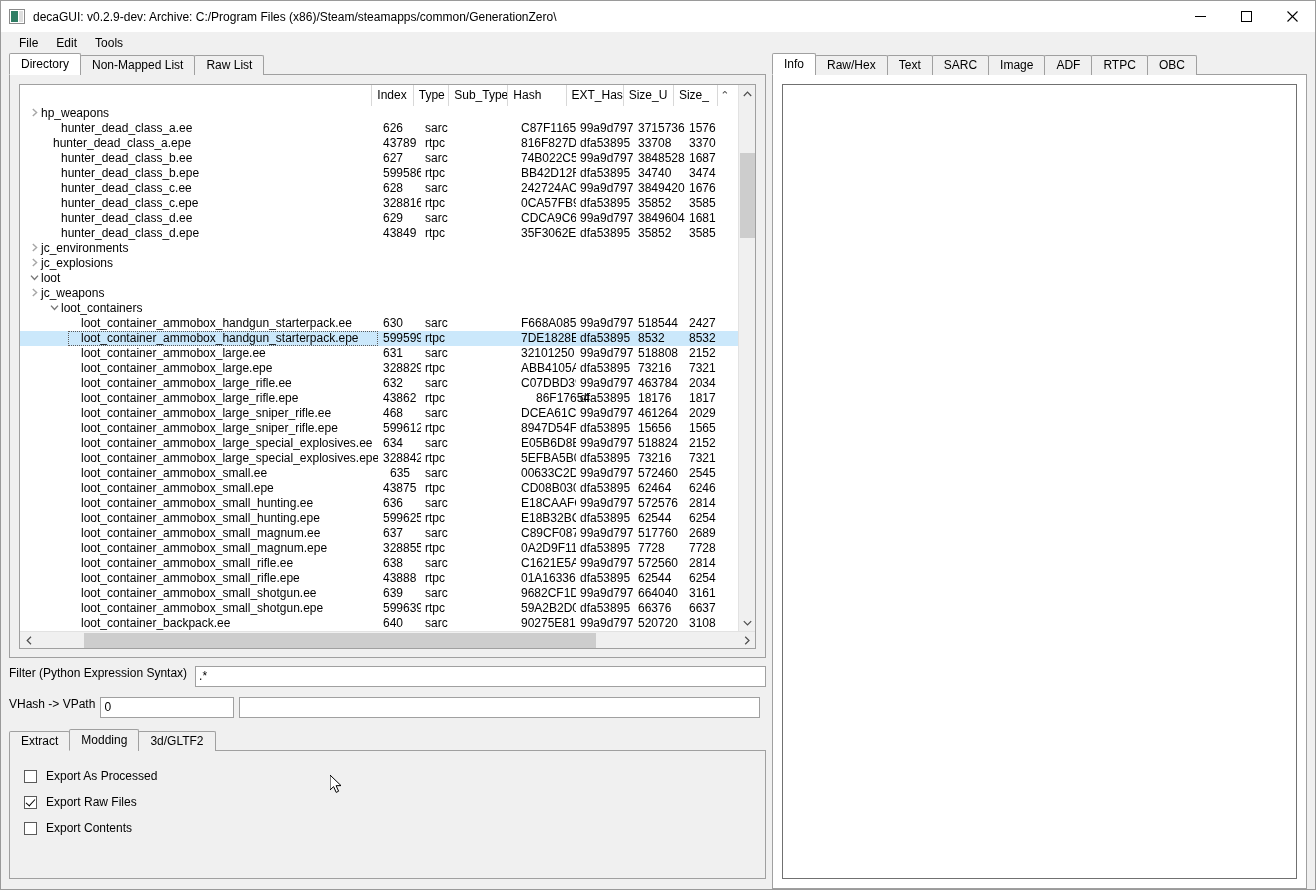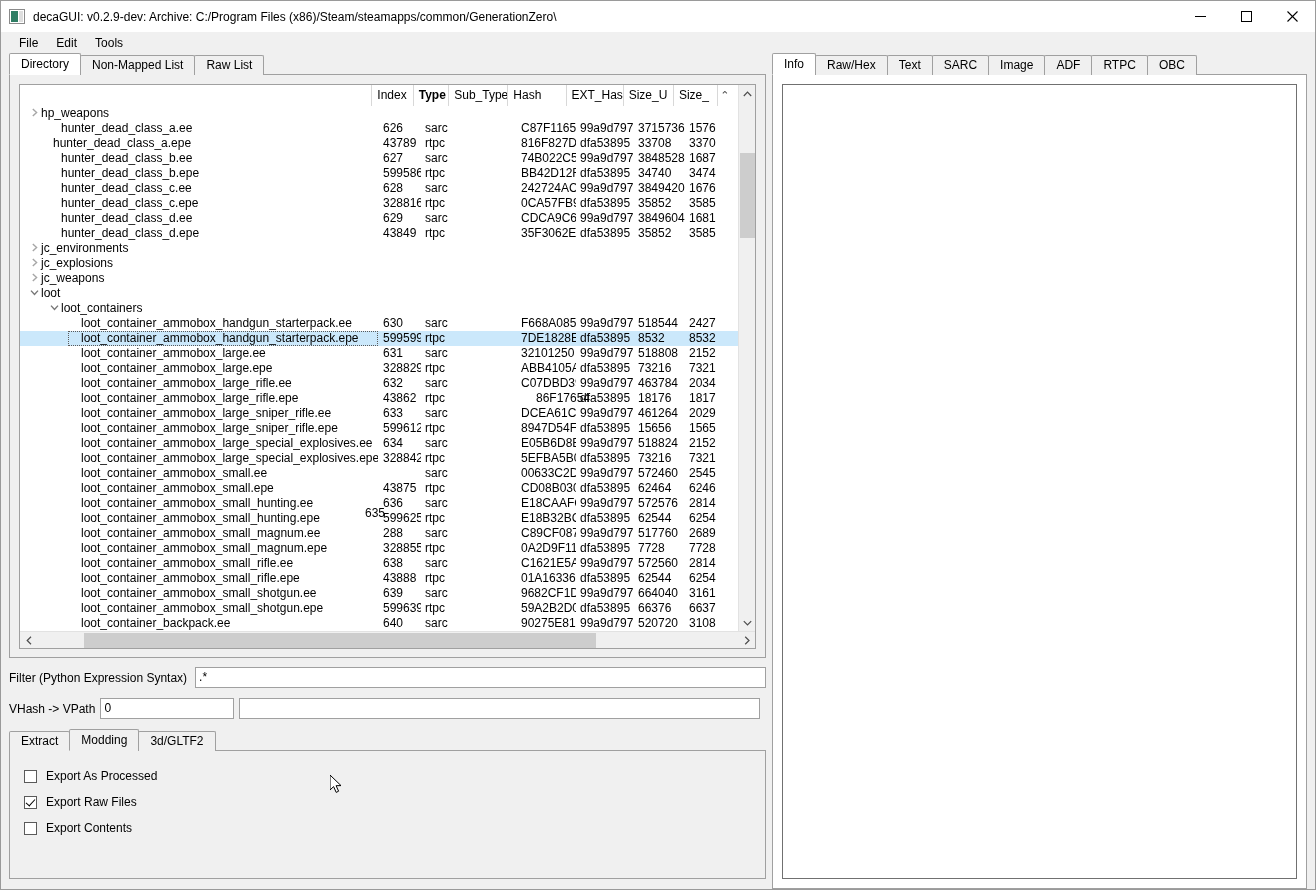--- a/index.html
+++ b/index.html
@@ -120,21 +120,21 @@
   .vthumb { position:absolute; left:1px; width:15px; background:#cdcdcd; }
   
   .hscroll {
     height:17px; flex:0 0 auto; background:#f0f0f0;
     border-top:1px solid #e2e2e2; position:relative; display:flex; align-items:center;
   }
   .hbtn { width:17px; height:17px; display:flex; align-items:center; justify-content:center; color:#606060; font-size:11px; }
   .hthumb { position:absolute; top:1px; height:15px; background:#cdcdcd; }
 
   
-  .filter-row { display:flex; align-items:center; height:23px; margin-top:8px; }
+  .filter-row { display:flex; height:23px; margin-top:8px; }
   .filter-label { font-size:12px; color:#000; white-space:nowrap; }
   .txtinput {
     height:21px; border:1px solid #a0a0a0; background:#ffffff;
     font-size:12px; color:#000; line-height:19px; padding:0 3px; overflow:hidden; white-space:nowrap;
   }
 
   
   #mod-page { height:129px; padding:12px 10px 10px 14px; background:#f0f0f0; }
   .chk-row { display:flex; align-items:center; height:26px; }
   .checkbox {
@@ -208,21 +208,21 @@
         <div class="tab">Raw List</div>
       </div>
 
       <div class="tabpage" id="dir-page">
         <div class="treewidget">
           <div class="tree-main">
             <div class="tree-rows-wrap">
               <div class="tree-header" id="tree-header">
                   <div class="hcell namecol" style="width: 358px;"></div>
                   <div class="hcell" style="width: 42px;">Index</div>
-                  <div class="hcell" style="width: 36px; font-weight: bold;">Type</div>
+                  <div class="hcell" style="width: 36px;">Type</div>
                   <div class="hcell" style="width: 60px;">Sub_Type</div>
                   <div class="hcell" style="width: 59px;">Hash</div>
                   <div class="hcell" style="width: 58px;">EXT_Hash</div>
                   <div class="hcell" style="width: 51px;">Size_U</div>
                   <div class="hcell" style="width: 45px;">Size_</div>
                   <div class="hcell" style="width: 20px; border-right: none; padding-left: 2px; color: rgb(77, 77, 77); font-size: 11px;">⌃</div>
                 </div>
               <div id="tree-rows">
                   <div class="row">
                     <div class="cell cell-name" style="left: 8px; width: 350px;"><span class="chev"><svg width="9" height="9" viewBox="0 0 9 9">
@@ -306,27 +306,27 @@
                           <polyline points="2.8,1 6.6,4.5 2.8,8" fill="none" stroke="#a6a6a6" stroke-width="1.4"></polyline>
                         </svg></span><span class="nm">jc_environments</span></div>
                   </div>
                   <div class="row">
                     <div class="cell cell-name" style="left: 8px; width: 350px;"><span class="chev"><svg width="9" height="9" viewBox="0 0 9 9">
                           <polyline points="2.8,1 6.6,4.5 2.8,8" fill="none" stroke="#a6a6a6" stroke-width="1.4"></polyline>
                         </svg></span><span class="nm">jc_explosions</span></div>
                   </div>
                   <div class="row">
                     <div class="cell cell-name" style="left: 8px; width: 350px;"><span class="chev"><svg width="9" height="9" viewBox="0 0 9 9">
+                          <polyline points="1,2.6 4.5,6.4 8,2.6" fill="none" stroke="#767676" stroke-width="1.4"></polyline>
+                        </svg></span><span class="nm">loot</span></div>
+                  </div>
+                  <div class="row">
+                    <div class="cell cell-name" style="left: 8px; width: 350px;"><span class="chev"><svg width="9" height="9" viewBox="0 0 9 9">
                           <polyline points="2.8,1 6.6,4.5 2.8,8" fill="none" stroke="#a6a6a6" stroke-width="1.4"></polyline>
                         </svg></span><span class="nm">jc_weapons</span></div>
-                  </div>
-                  <div class="row">
-                    <div class="cell cell-name" style="left: 8px; width: 350px;"><span class="chev"><svg width="9" height="9" viewBox="0 0 9 9">
-                          <polyline points="1,2.6 4.5,6.4 8,2.6" fill="none" stroke="#767676" stroke-width="1.4"></polyline>
-                        </svg></span><span class="nm">loot</span></div>
                   </div>
                   <div class="row">
                     <div class="cell cell-name" style="left: 28px; width: 330px;"><span class="chev"><svg width="9" height="9" viewBox="0 0 9 9">
                           <polyline points="1,2.6 4.5,6.4 8,2.6" fill="none" stroke="#767676" stroke-width="1.4"></polyline>
                         </svg></span><span class="nm">loot_containers</span></div>
                   </div>
                   <div class="row">
                     <div class="cell cell-name" style="left: 48px; width: 310px;"><span class="chev"></span><span class="nm">loot_container_ammobox_handgun_starterpack.ee</span></div>
                     <div class="cell" style="left: 363px; width: 38px;">630</div>
                     <div class="cell" style="left: 405px; width: 32px;">sarc</div>
@@ -375,21 +375,21 @@
                     <div class="cell cell-name" style="left: 48px; width: 310px;"><span class="chev"></span><span class="nm">loot_container_ammobox_large_rifle.epe</span></div>
                     <div class="cell" style="left: 363px; width: 38px;">43862</div>
                     <div class="cell" style="left: 405px; width: 32px;">rtpc</div>
                     <div class="cell" style="left: 516px; width: 55px;">86F17654</div>
                     <div class="cell" style="left: 560px; width: 54px;">dfa53895</div>
                     <div class="cell" style="left: 618px; width: 47px;">18176</div>
                     <div class="cell" style="left: 669px; width: 41px;">1817</div>
                   </div>
                   <div class="row">
                     <div class="cell cell-name" style="left: 48px; width: 310px;"><span class="chev"></span><span class="nm">loot_container_ammobox_large_sniper_rifle.ee</span></div>
-                    <div class="cell" style="left: 363px; width: 38px;">633</div>
+                    <div class="cell" style="left: 363px; width: 38px;">468</div>
                     <div class="cell" style="left: 405px; width: 32px;">sarc</div>
                     <div class="cell" style="left: 501px; width: 55px;">DCEA61C5</div>
                     <div class="cell" style="left: 560px; width: 54px;">99a9d797</div>
                     <div class="cell" style="left: 618px; width: 47px;">461264</div>
                     <div class="cell" style="left: 669px; width: 41px;">2029</div>
                   </div>
                   <div class="row">
                     <div class="cell cell-name" style="left: 48px; width: 310px;"><span class="chev"></span><span class="nm">loot_container_ammobox_large_sniper_rifle.epe</span></div>
                     <div class="cell" style="left: 363px; width: 38px;">599612</div>
                     <div class="cell" style="left: 405px; width: 32px;">rtpc</div>
@@ -411,21 +411,21 @@
                     <div class="cell cell-name" style="left: 48px; width: 310px;"><span class="chev"></span><span class="nm">loot_container_ammobox_large_special_explosives.epe</span></div>
                     <div class="cell" style="left: 363px; width: 38px;">328842</div>
                     <div class="cell" style="left: 405px; width: 32px;">rtpc</div>
                     <div class="cell" style="left: 501px; width: 55px;">5EFBA5B0</div>
                     <div class="cell" style="left: 560px; width: 54px;">dfa53895</div>
                     <div class="cell" style="left: 618px; width: 47px;">73216</div>
                     <div class="cell" style="left: 669px; width: 41px;">7321</div>
                   </div>
                   <div class="row">
                     <div class="cell cell-name" style="left: 48px; width: 310px;"><span class="chev"></span><span class="nm">loot_container_ammobox_small.ee</span></div>
-                    <div class="cell" style="left: 345px; width: 38px; margin-top: 40px;">635</div>
+                    <div class="cell" style="left: 370px; width: 38px;">635</div>
                     <div class="cell" style="left: 405px; width: 32px;">sarc</div>
                     <div class="cell" style="left: 501px; width: 55px;">00633C2D</div>
                     <div class="cell" style="left: 560px; width: 54px;">99a9d797</div>
                     <div class="cell" style="left: 618px; width: 47px;">572460</div>
                     <div class="cell" style="left: 669px; width: 41px;">2545</div>
                   </div>
                   <div class="row">
                     <div class="cell cell-name" style="left: 48px; width: 310px;"><span class="chev"></span><span class="nm">loot_container_ammobox_small.epe</span></div>
                     <div class="cell" style="left: 363px; width: 38px;">43875</div>
                     <div class="cell" style="left: 405px; width: 32px;">rtpc</div>
@@ -447,21 +447,21 @@
                     <div class="cell cell-name" style="left: 48px; width: 310px;"><span class="chev"></span><span class="nm">loot_container_ammobox_small_hunting.epe</span></div>
                     <div class="cell" style="left: 363px; width: 38px;">599625</div>
                     <div class="cell" style="left: 405px; width: 32px;">rtpc</div>
                     <div class="cell" style="left: 501px; width: 55px;">E18B32BC</div>
                     <div class="cell" style="left: 560px; width: 54px;">dfa53895</div>
                     <div class="cell" style="left: 618px; width: 47px;">62544</div>
                     <div class="cell" style="left: 669px; width: 41px;">6254</div>
                   </div>
                   <div class="row">
                     <div class="cell cell-name" style="left: 48px; width: 310px;"><span class="chev"></span><span class="nm">loot_container_ammobox_small_magnum.ee</span></div>
-                    <div class="cell" style="left: 363px; width: 38px;">288</div>
+                    <div class="cell" style="left: 363px; width: 38px;">637</div>
                     <div class="cell" style="left: 405px; width: 32px;">sarc</div>
                     <div class="cell" style="left: 501px; width: 55px; text-align: right;">C89CF087</div>
                     <div class="cell" style="left: 560px; width: 54px;">99a9d797</div>
                     <div class="cell" style="left: 618px; width: 47px;">517760</div>
                     <div class="cell" style="left: 669px; width: 41px;">2689</div>
                   </div>
                   <div class="row">
                     <div class="cell cell-name" style="left: 48px; width: 310px;"><span class="chev"></span><span class="nm">loot_container_ammobox_small_magnum.epe</span></div>
                     <div class="cell" style="left: 363px; width: 38px;">328855</div>
                     <div class="cell" style="left: 405px; width: 32px;">rtpc</div>

